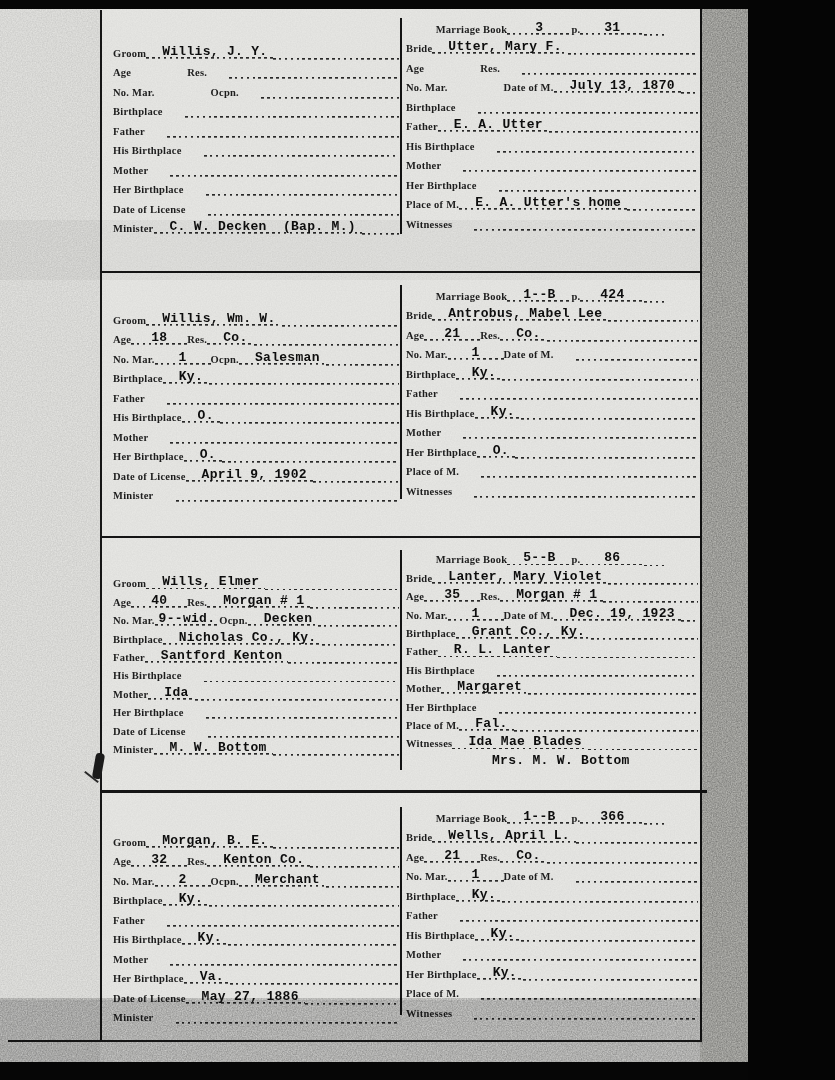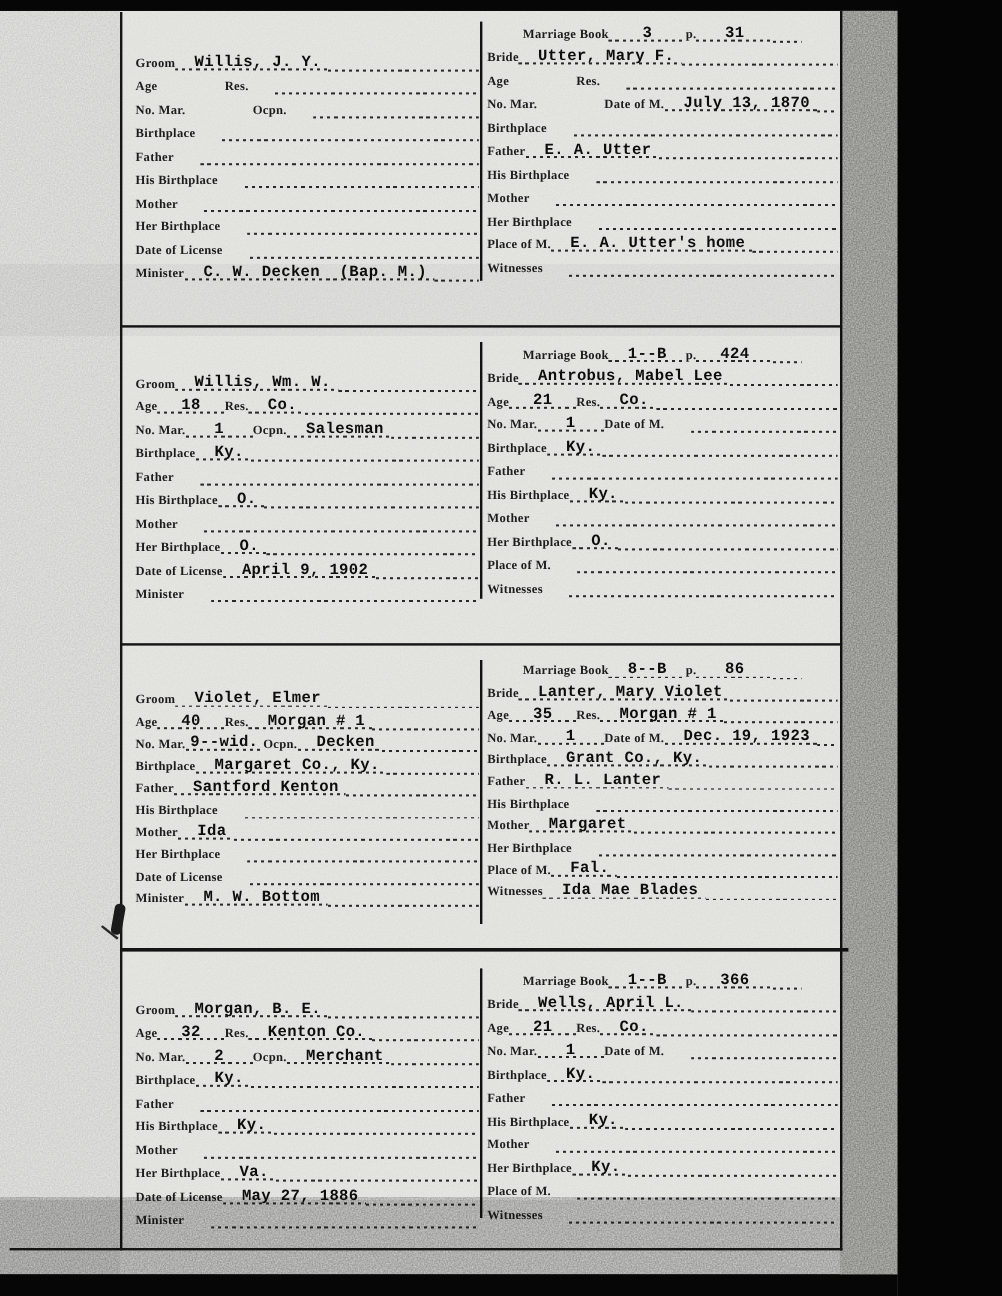--- a/index.html
+++ b/index.html
@@ -311,40 +311,40 @@
           <span class="fvalue dotted"></span>
           <span class="dots dotted"></span>
         </div>
       </div>
     </div>
   <div class="record" id="r2" style="top:546px;height:228px">
       <div class="vdiv"></div>
       <div class="col-left">
         <div class="frow" style="height: 18.4px;">
           <span class="flabel">Groom</span>
-          <span class="fvalue dotted">Violet, Elmer</span>
+          <span class="fvalue dotted">Wills, Elmer</span>
           <span class="dots dotted"></span>
         </div>
         <div class="frow" style="height: 18.4px;">
           <span class="flabel">Age</span>
           <span class="fvalue dotted w-sm">40</span>
           <span class="flabel">Res.</span>
           <span class="fvalue dotted">Morgan # 1</span>
           <span class="dots dotted"></span>
         </div>
         <div class="frow" style="height: 18.4px;">
           <span class="flabel">No. Mar.</span>
           <span class="fvalue dotted w-sm">9--wid.</span>
           <span class="flabel">Ocpn.</span>
           <span class="fvalue dotted">Decken</span>
           <span class="dots dotted"></span>
         </div>
         <div class="frow" style="height: 18.4px;">
           <span class="flabel">Birthplace</span>
-          <span class="fvalue dotted">Margaret Co., Ky.</span>
+          <span class="fvalue dotted">Nicholas Co., Ky.</span>
           <span class="dots dotted"></span>
         </div>
         <div class="frow" style="height: 18.4px;">
           <span class="flabel">Father</span>
           <span class="fvalue dotted">Santford Kenton</span>
           <span class="dots dotted"></span>
         </div>
         <div class="frow" style="height: 18.4px;">
           <span class="flabel">His Birthplace</span>
           <span class="fvalue dotted"></span>
@@ -367,21 +367,21 @@
         </div>
         <div class="frow" style="height: 18.4px;">
           <span class="flabel">Minister</span>
           <span class="fvalue dotted">M. W. Bottom</span>
           <span class="dots dotted"></span>
         </div>
       </div>
       <div class="col-right">
         <div class="hrow" style="height: 18.4px;">
           <span class="flabel">Marriage Book</span>
-          <span class="fvalue dotted hval">8--B</span>
+          <span class="fvalue dotted hval">5--B</span>
           <span class="flabel">p.</span>
           <span class="fvalue dotted hval">86</span>
           <span class="dots dotted hdots"></span>
         </div>
         <div class="frow" style="height: 18.4px;">
           <span class="flabel">Bride</span>
           <span class="fvalue dotted">Lanter, Mary Violet</span>
           <span class="dots dotted"></span>
         </div>
         <div class="frow" style="height: 18.4px;">
@@ -425,20 +425,23 @@
         </div>
         <div class="frow" style="height: 18.4px;">
           <span class="flabel">Place of M.</span>
           <span class="fvalue dotted">Fal.</span>
           <span class="dots dotted"></span>
         </div>
         <div class="frow" style="height: 18.4px;">
           <span class="flabel">Witnesses</span>
           <span class="fvalue dotted">Ida Mae Blades</span>
           <span class="dots dotted"></span>
+        </div>
+        <div class="frow" style="height: 18.4px;">
+          <span class="fvalue dotted nodots indent2">Mrs. M. W. Bottom</span>
         </div>
       </div>
     </div>
   <div class="record" id="r3" style="top:803px;height:216px">
       <div class="vdiv"></div>
       <div class="col-left">
         <div class="frow" style="height: 19.5px;">
           <span class="flabel">Groom</span>
           <span class="fvalue dotted">Morgan, B. E.</span>
           <span class="dots dotted"></span>

